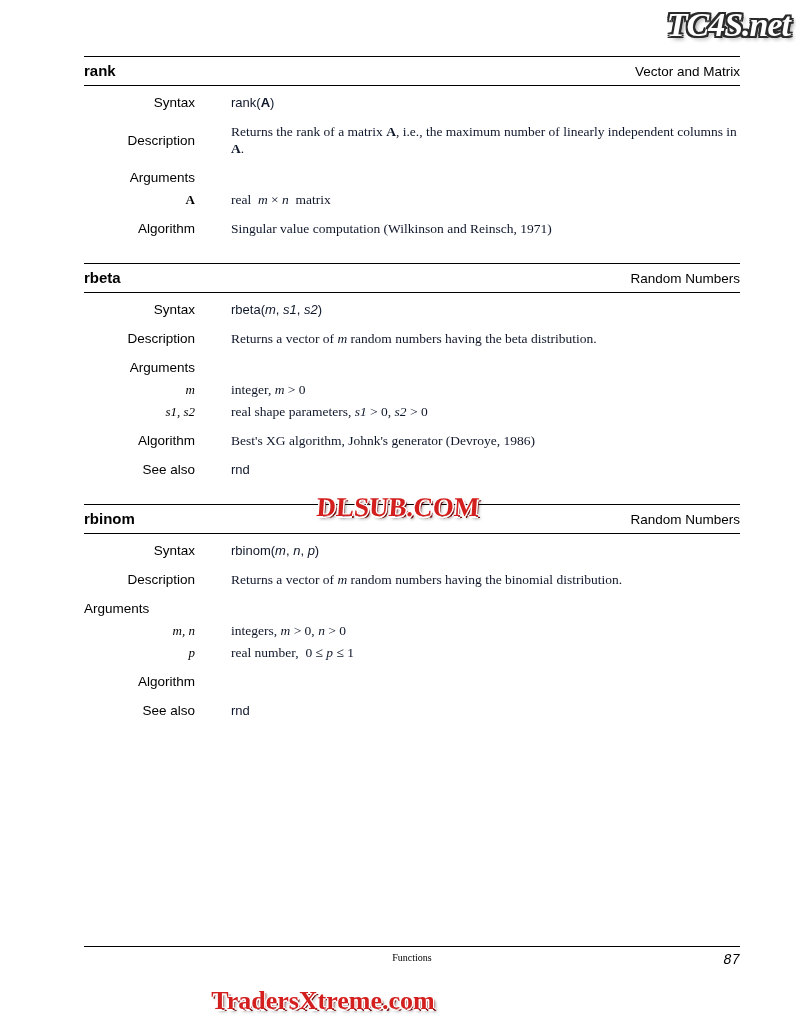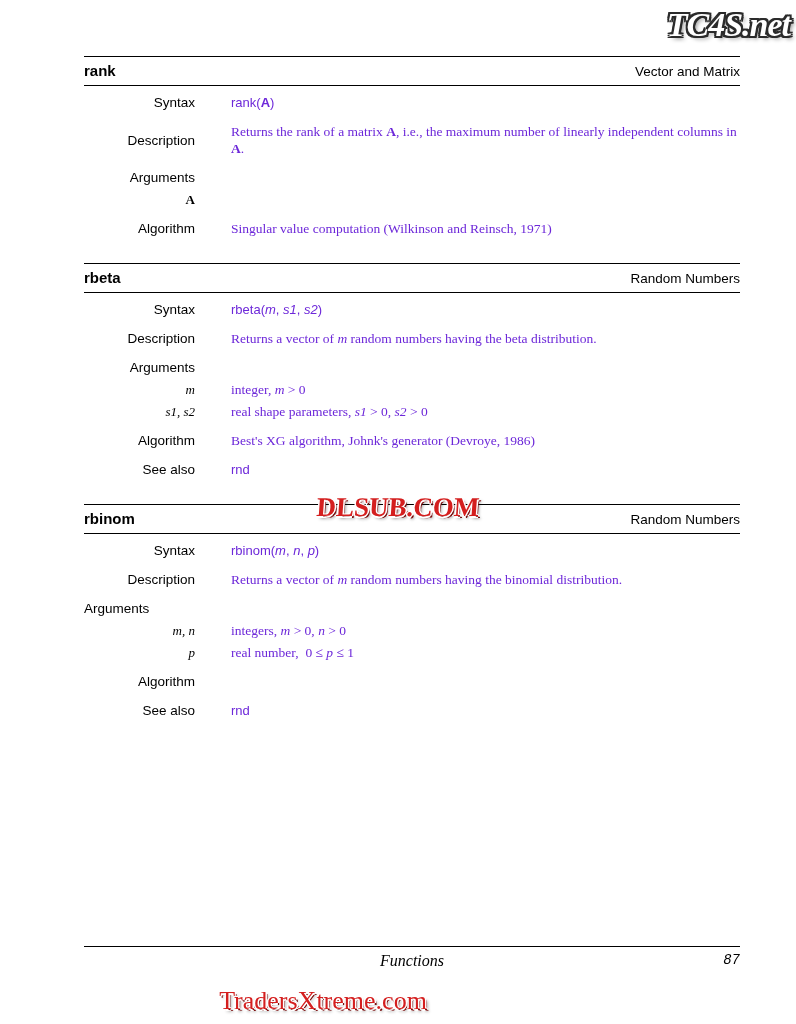--- a/index.html
+++ b/index.html
@@ -59,21 +59,21 @@
     transform: skewX(-4deg);
   }
 
   .wm-bottom {
     position: absolute;
     bottom: 8px;
     left: 0;
     width: 646px;
     text-align: center;
     font-family: "Liberation Serif", serif;
-    font-weight: normal;
+    font-weight: bold;
     font-size: 26px;
     color: #d41f1f;
     text-shadow:
       1.5px 0 0 #ffffff, -1.5px 0 0 #ffffff, 0 1.5px 0 #ffffff, 0 -1.5px 0 #ffffff,
       2px 2px 0 #7a0d0d, 3px 3px 3px rgba(0,0,0,0.3);
     z-index: 20;
   }
 
   
   .content {
@@ -143,21 +143,21 @@
     text-align: left;
     width: 111px;
   }
 
   .value {
     flex: 1 1 auto;
     padding-left: 36px;
     font-family: "Liberation Serif", serif;
     font-size: 13.5px;
     line-height: 17px;
-    color: #6d28d9;
+    color: #0f172a;
   }
   .value.sans {
     font-family: "Liberation Sans", sans-serif;
     font-size: 13px;
   }
   i { font-style: italic; }
   b { font-weight: bold; }
 
   .gap-sm { height: 6px; }
   .gap-md { height: 14px; }
@@ -174,22 +174,21 @@
     height: 0;
   }
   .footer-row {
     display: flex;
     justify-content: center;
     position: relative;
     padding-top: 5px;
   }
   .footer-center {
     font-family: "Liberation Serif", serif;
-    font-style: italic;
-    font-size: 16px;
+    font-size: 10px;
   }
   .footer-page {
     position: absolute;
     right: 0;
     top: 5px;
     font-family: Liberation Mono, monospace;
     font-style: italic;
     font-size: 14px;
   }
 </style>
@@ -223,20 +222,21 @@
           <div class="value">Returns the rank of a matrix <b>A</b>, i.e., the maximum number of linearly independent columns in <b>A</b>.</div>
         </div>
 
         <div class="row tight">
           <div class="label">Arguments</div>
           <div class="value"></div>
         </div>
 
         <div class="row">
           <div class="label arg-bold">A</div>
+          <div class="value">real&nbsp; <i>m</i> × <i>n</i>&nbsp; matrix</div>
         </div>
 
         <div class="row">
           <div class="label">Algorithm</div>
           <div class="value">Singular value computation (Wilkinson and Reinsch, 1971)</div>
         </div>
       </div>
     </div>
 
     <div class="gap-md"></div>

